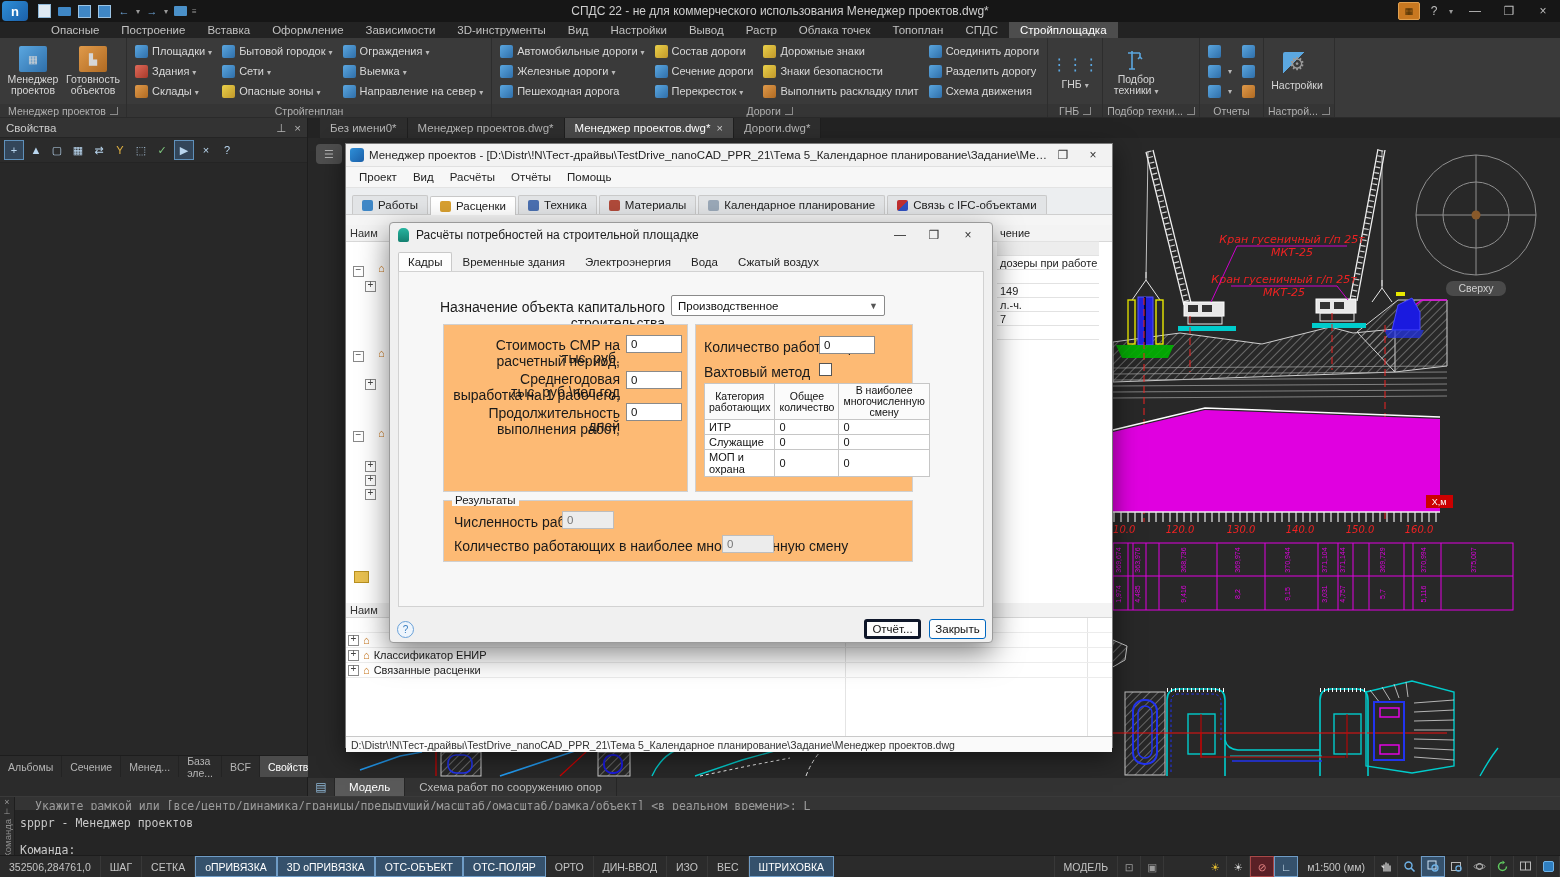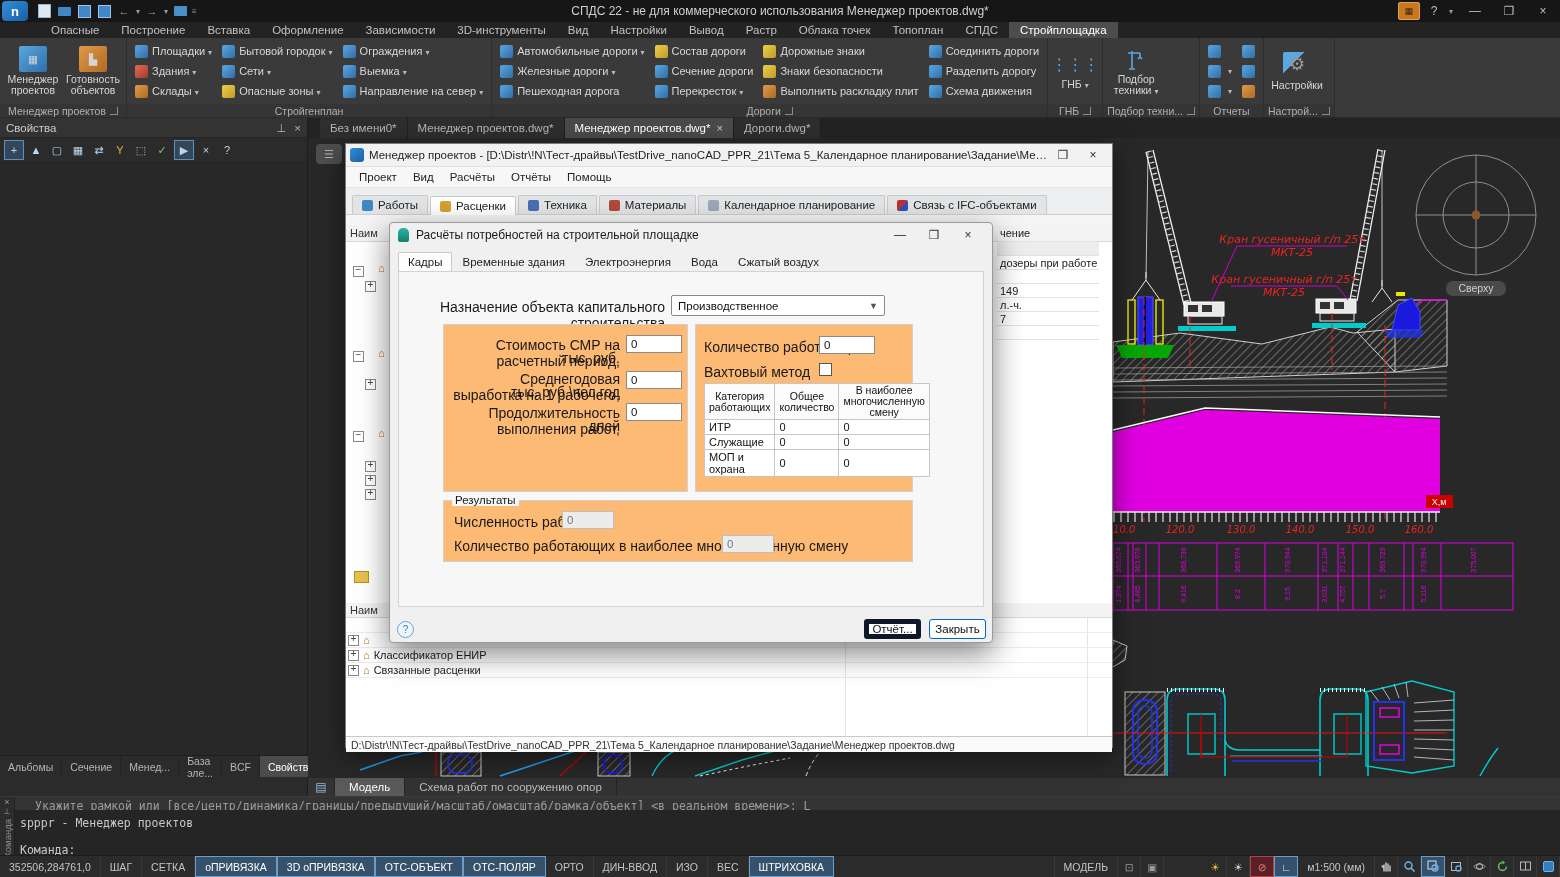--- a/index.html
+++ b/index.html
@@ -98,21 +98,21 @@
   .inp{position:absolute;height:18px;background:#fff;border:1px solid #8a8a8a;font-size:11.5px;color:#111;display:flex;align-items:center;padding:0 4px;box-sizing:border-box;}
   .inp.dis{background:#ececec;border-color:#bdbdbd;color:#777;}
   .grp{position:absolute;border:1px solid #d0d0d0;background:#fdba74;box-sizing:border-box;margin-left:28px;}
   .grp .gtitle{position:absolute;top:-7px;left:8px;background:#f7f7f7;padding:0 3px;font-size:11.5px;color:#1a1a1a;}
   .combo{position:absolute;height:21px;background:#fff;border:1px solid #8a8a8a;border-radius:2px;display:flex;align-items:center;justify-content:space-between;padding:0 6px;font-size:11.5px;color:#111;box-sizing:border-box;}
   .combo .car{color:#555;font-size:9px;}
   .chk{position:absolute;width:13px;height:13px;background:#fff;border:1px solid #555;box-sizing:border-box;}
   table.wtbl{position:absolute;border-collapse:collapse;font-size:11px;color:#111;background:#fff;}
   .wtbl th,.wtbl td{border:1px solid #c6c6c6;padding:1px 4px;font-weight:normal;}
   .wtbl th{background:#fbfbfb;text-align:center;font-size:10.5px;line-height:11px;}
-  .btn{position:absolute;height:20px;background:#fdfdfd;border:5px solid #0f172a;border-radius:3px;display:flex;align-items:center;justify-content:center;font-size:11.5px;color:#111;box-sizing:border-box;}
+  .btn{position:absolute;height:20px;background:#fdfdfd;border:3px solid #0f172a;border-radius:3px;display:flex;align-items:center;justify-content:center;font-size:11.5px;color:#111;box-sizing:border-box;}
   .btn.def{border:1.5px solid #0067c0;}
   .helpc{position:absolute;width:15px;height:15px;border-radius:50%;border:1px solid #6aa1d8;color:#3a7fc1;background:#eef5fc;display:flex;align-items:center;justify-content:center;font-size:10px;}
   
   #cmd{left:0;top:796px;width:1560px;height:59px;background:#252525;border-top:1px solid #3a3a3a;box-sizing:border-box;}
   #cmdside{position:absolute;left:0;top:0;width:15px;height:59px;background:#2d2d2d;border-right:1px solid #1e1e1e;display:flex;flex-direction:column;align-items:center;color:#9a9a9a;box-sizing:border-box;}
   #cmdvert{writing-mode:vertical-rl;transform:rotate(180deg);font-size:9.5px;color:#8f8f8f;margin-top:3px;}
   .cmdline{position:absolute;left:20px;color:#c8c8c8;font-family:"DejaVu Sans Mono",monospace;font-size:11.5px;white-space:nowrap;}
   #cmdcut{position:absolute;left:15px;right:0;top:0;height:13px;background:#343434;overflow:hidden;color:#9b9b9b;}
   #cmdcut .cmdline{top:2px;color:#9b9b9b;}
   

